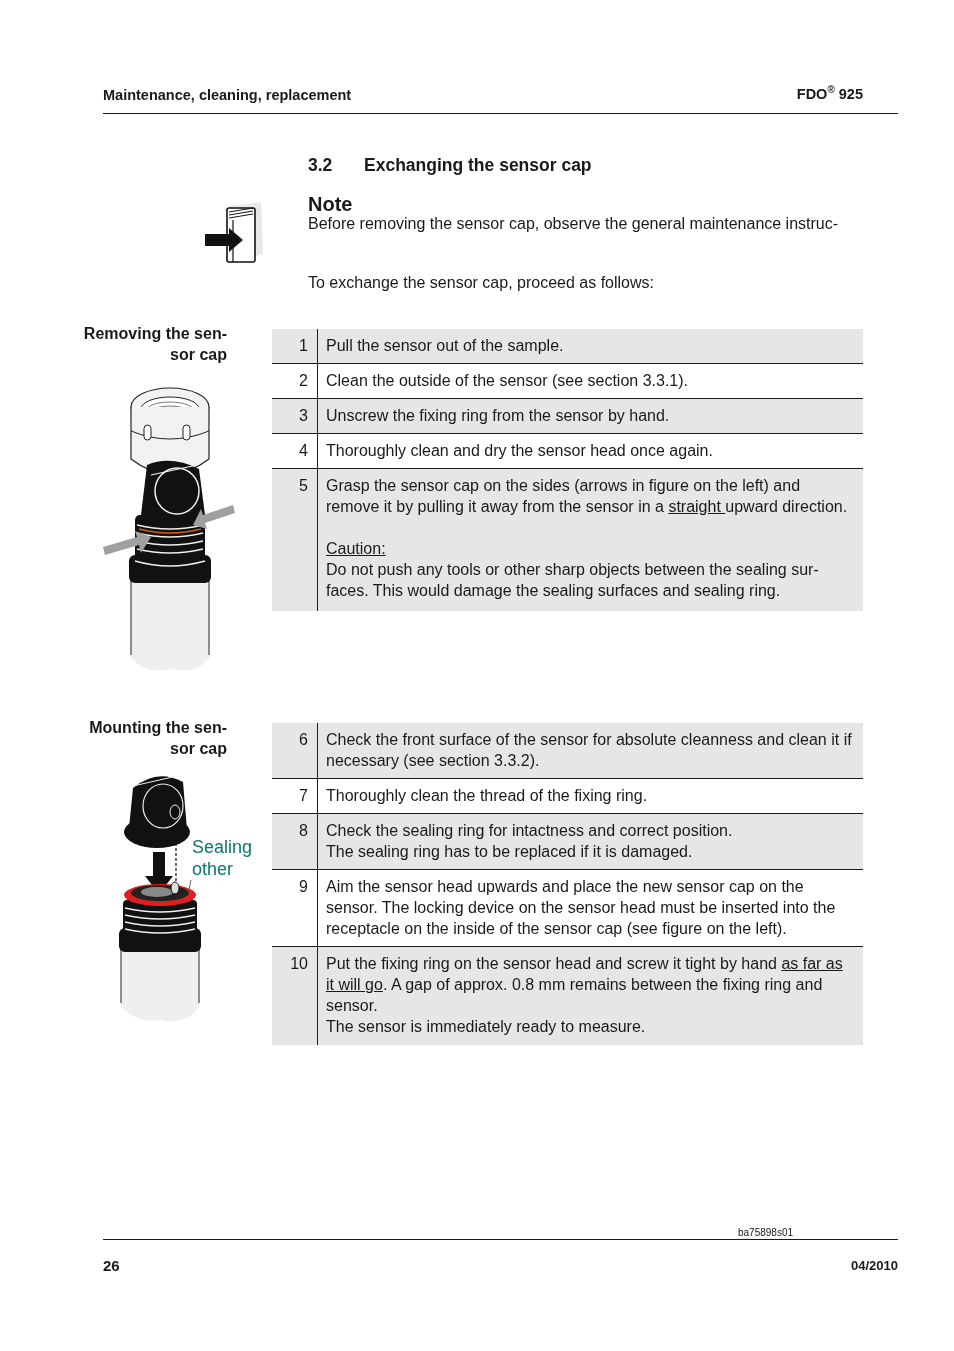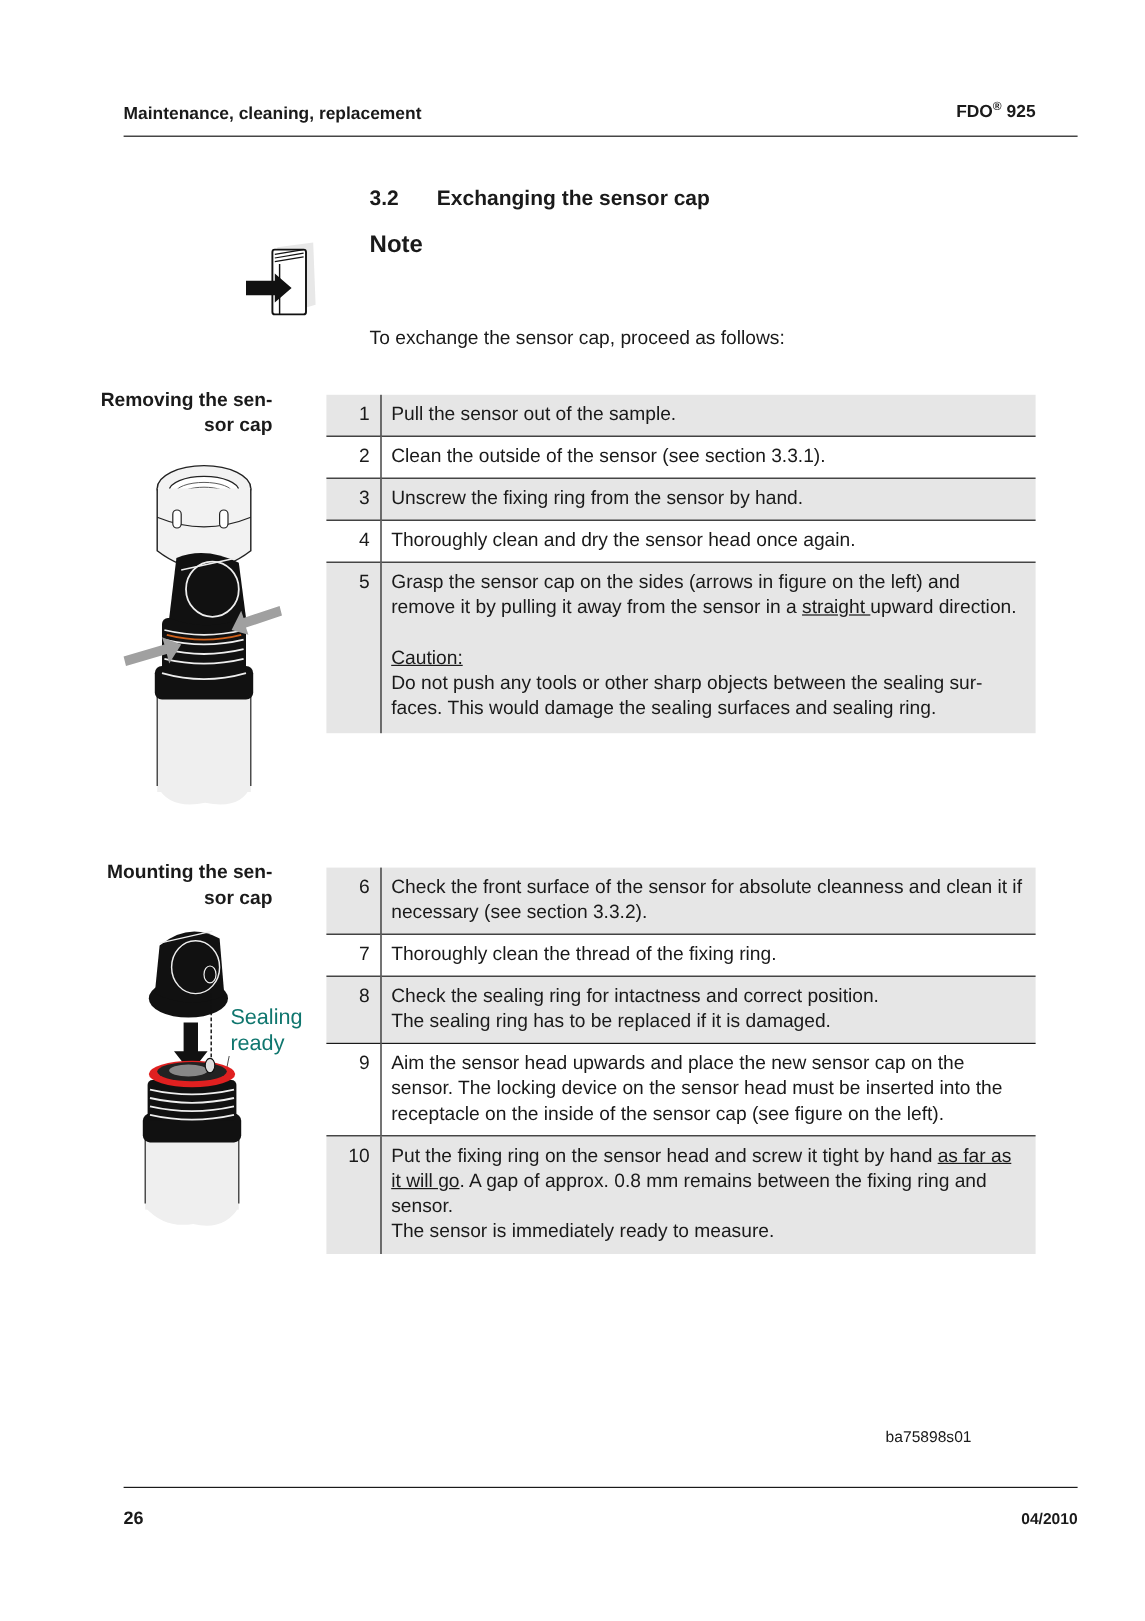--- a/index.html
+++ b/index.html
@@ -17,21 +17,21 @@
   .intro { left: 273px; top: 272px; }
   .side-label { right: 727px; text-align: right; font-size: 16px; font-weight: bold; line-height: 21px; }
   table.steps { position: absolute; left: 272px; width: 591px; border-collapse: collapse; font-size: 16px; line-height: 21px; }
   table.steps td { vertical-align: top; padding: 6px 8px 7px 8px; }
   table.steps tr { border-bottom: 1px solid #1a1a1a; }
   table.steps tr:last-child { border-bottom: none; }
   table.steps tr.gray td { background: #e6e6e6; }
   table.steps td.n { width: 28px; text-align: right; padding-right: 9px; border-right: 1px solid #1a1a1a; }
   .u { text-decoration: underline; }
   .footer-page { left: 68px; top: 1257px; font-size: 15px; font-weight: bold; }
-  .footer-doc { left: 703px; top: 1190px; font-size: 13px; }
+  .footer-doc { left: 703px; top: 1227px; font-size: 10px; }
   .footer-date { left: 816px; top: 1258px; font-size: 13px; font-weight: bold; }
   .label-seal { left: 157px; top: 836px; font-size: 18px; line-height: 22px; color: #0f766e; }
 </style>
 </head>
 <body>
 
 <div class="abs hdr-left">Maintenance, cleaning, replacement</div>
 <div class="abs hdr-right"><span>FDO</span><sup>®</sup> <span>925</span></div>
 <div class="abs rule" style="top:113px"></div>
 
@@ -44,20 +44,21 @@
     <line x1="26" y1="12" x2="50" y2="8" stroke="#111" stroke-width="1"></line>
     <line x1="26" y1="15" x2="50" y2="11" stroke="#111" stroke-width="1"></line>
     <line x1="26" y1="18" x2="50" y2="14" stroke="#111" stroke-width="1"></line>
     <line x1="30" y1="20" x2="30" y2="62" stroke="#111" stroke-width="1.2"></line>
     <polygon points="2,34 26,34 26,28 40,40 26,52 26,46 2,46" fill="#111"></polygon>
   </svg>
 </div>
 
 <div class="abs note-title">Note</div>
 <div class="abs body-text note-text">
+  <div>Before removing the sensor cap, observe the general maintenance instruc-</div>
 </div>
 <div class="abs body-text intro">To exchange the sensor cap, proceed as follows:</div>
 
 <div class="abs side-label" style="top:323px;">
   <div>Removing the sen-</div>
   <div>sor cap</div>
 </div>
 
 <div class="abs" style="left:66px; top:385px; width:140px; height:290px;">
   <svg width="140" height="290" viewBox="0 0 140 290">
@@ -154,21 +155,21 @@
       <path d="M8,140 Q43,148 78,140 M8,147 Q43,155 78,147 M8,154 Q43,162 78,154 M8,161 Q43,169 78,161" stroke="#eee" stroke-width="1.5" fill="none"></path>
       <ellipse cx="43" cy="127" rx="36" ry="11" fill="#e02020"></ellipse>
       <ellipse cx="43" cy="125" rx="29" ry="8" fill="#222"></ellipse>
       <ellipse cx="40" cy="124" rx="16" ry="5" fill="#888"></ellipse>
       <ellipse cx="58" cy="120" rx="4" ry="6" fill="#ddd" stroke="#111"></ellipse>
     </g>
   </svg>
 </div>
 <div class="abs label-seal">
   <div>Sealing</div>
-  <div>ready</div>
+  <div>other</div>
 </div>
 
 <table class="steps" style="top:723px;">
   <tbody>
       <tr class="gray">
     <td class="n">6</td>
     <td>Check the front surface of the sensor for absolute cleanness and clean it if necessary (see section 3.3.2).</td>
   </tr>
   <tr>
     <td class="n">7</td>

